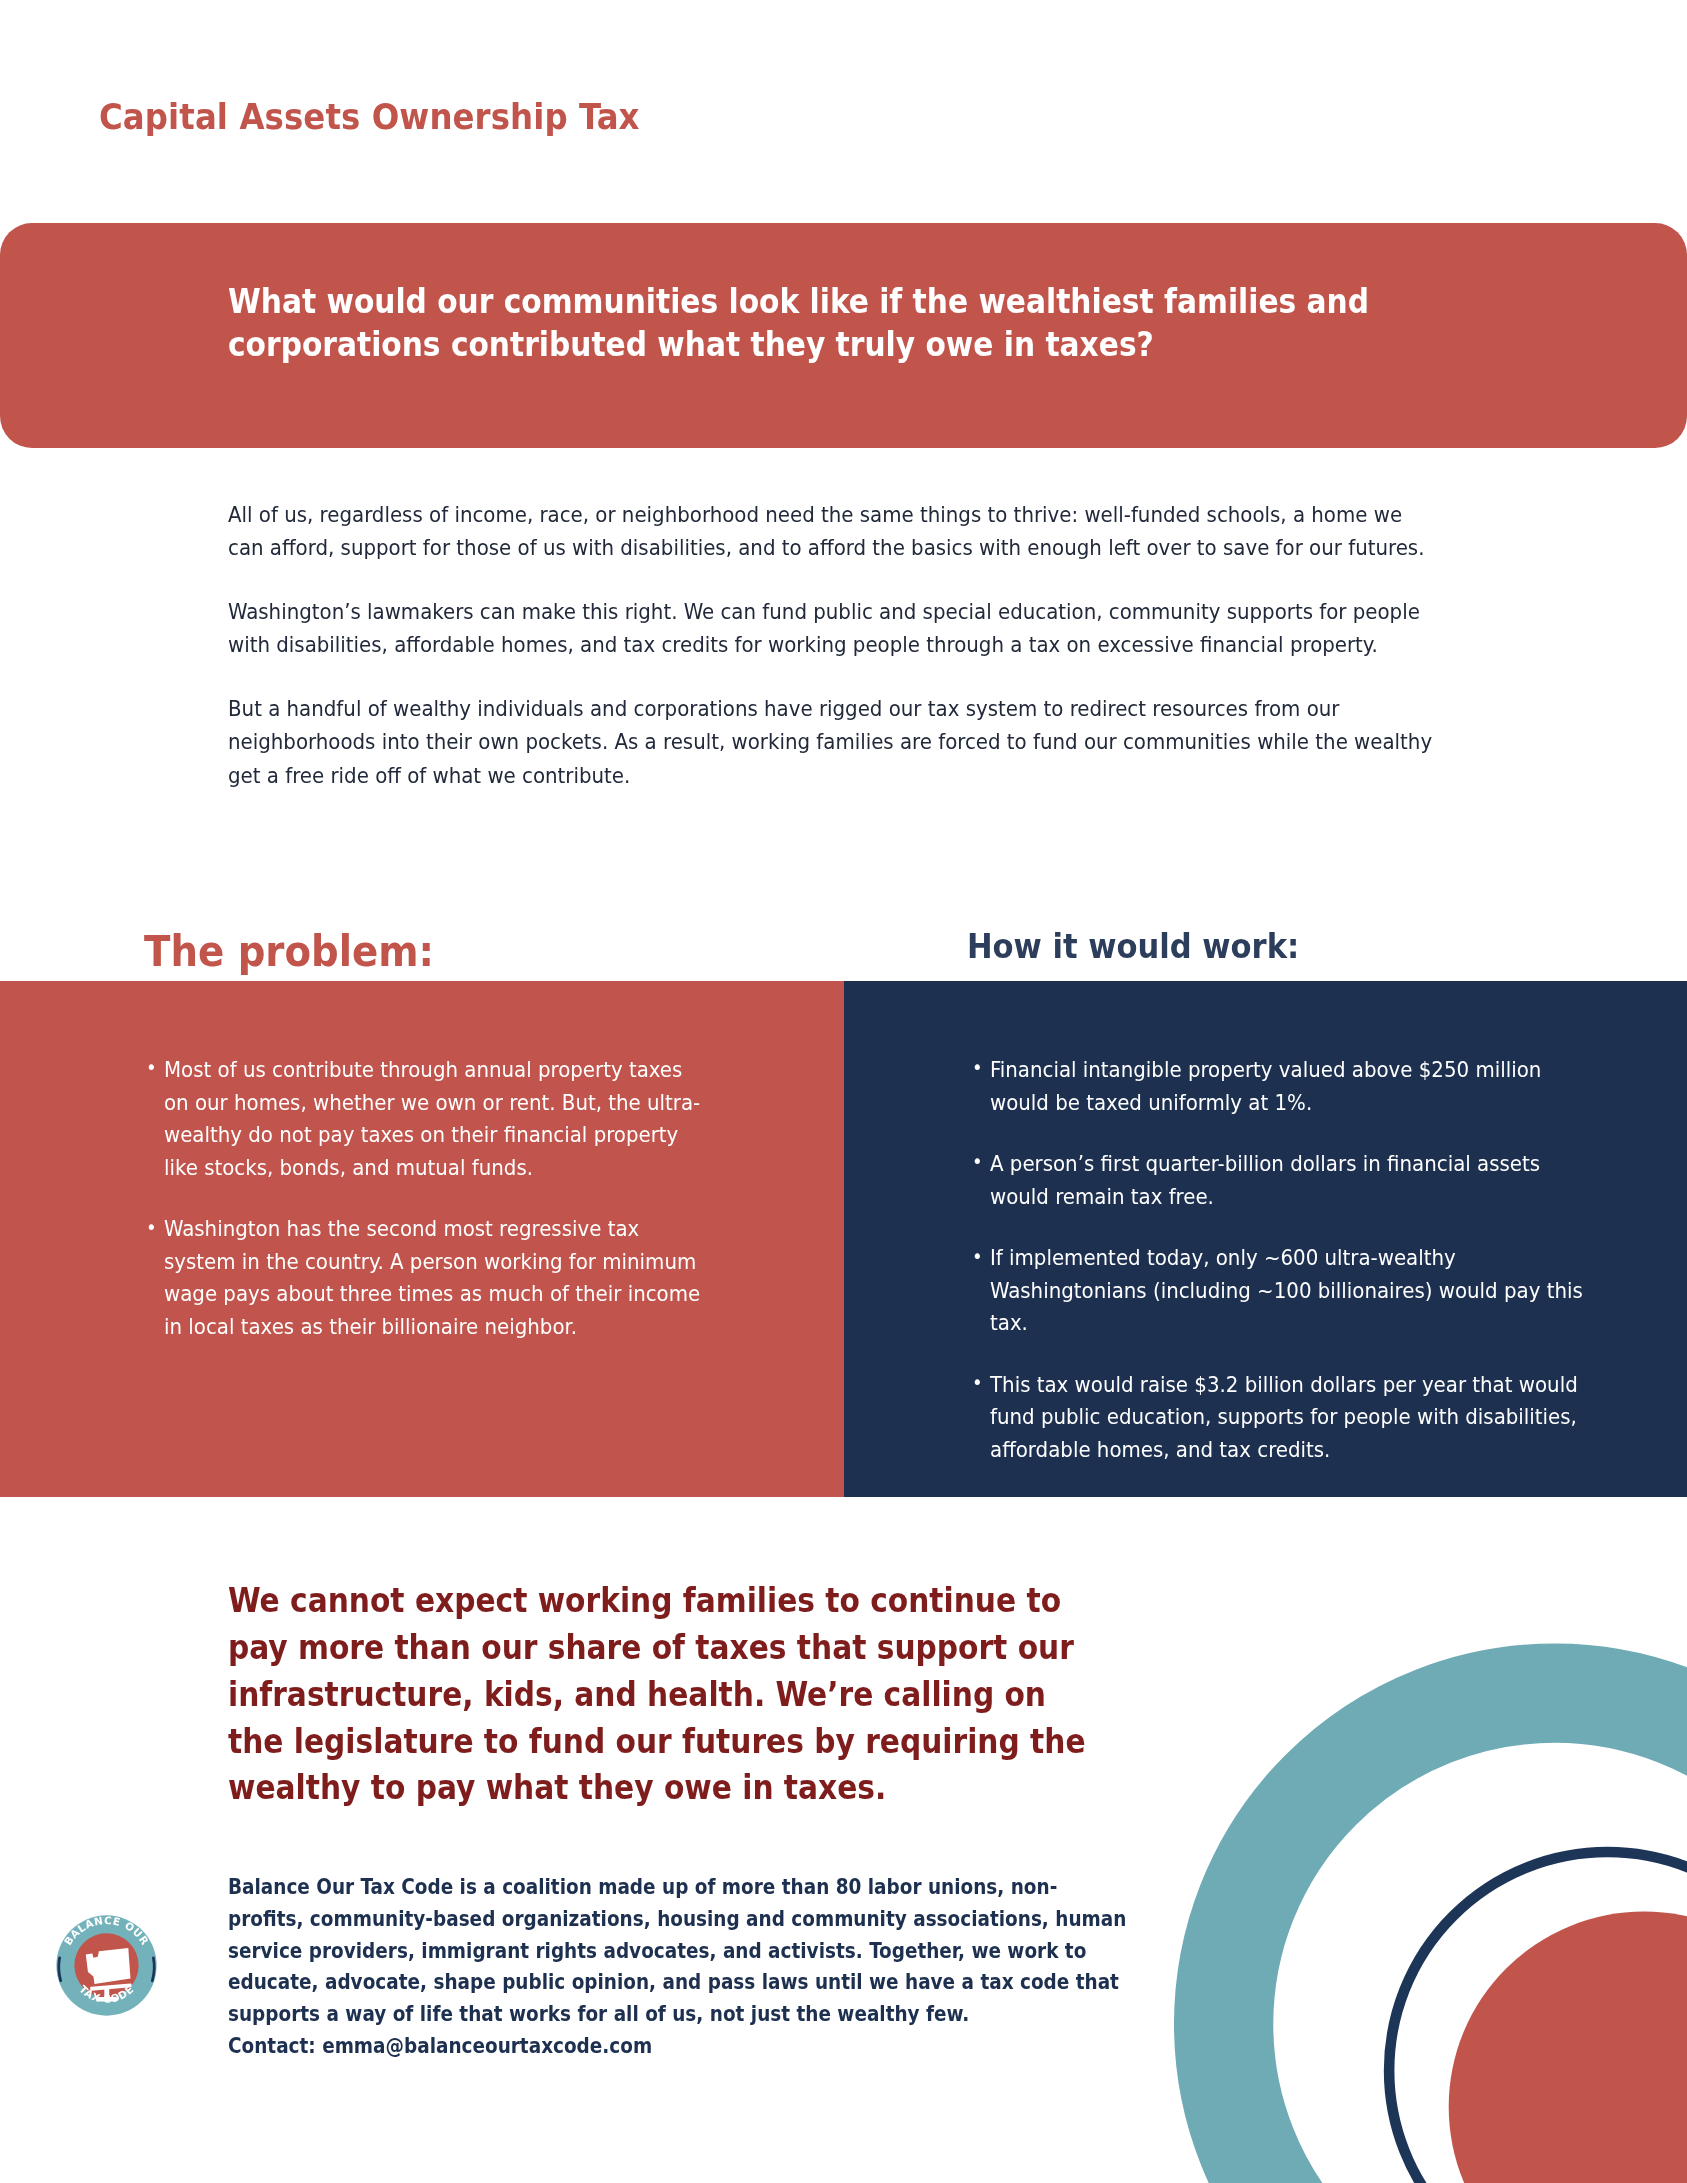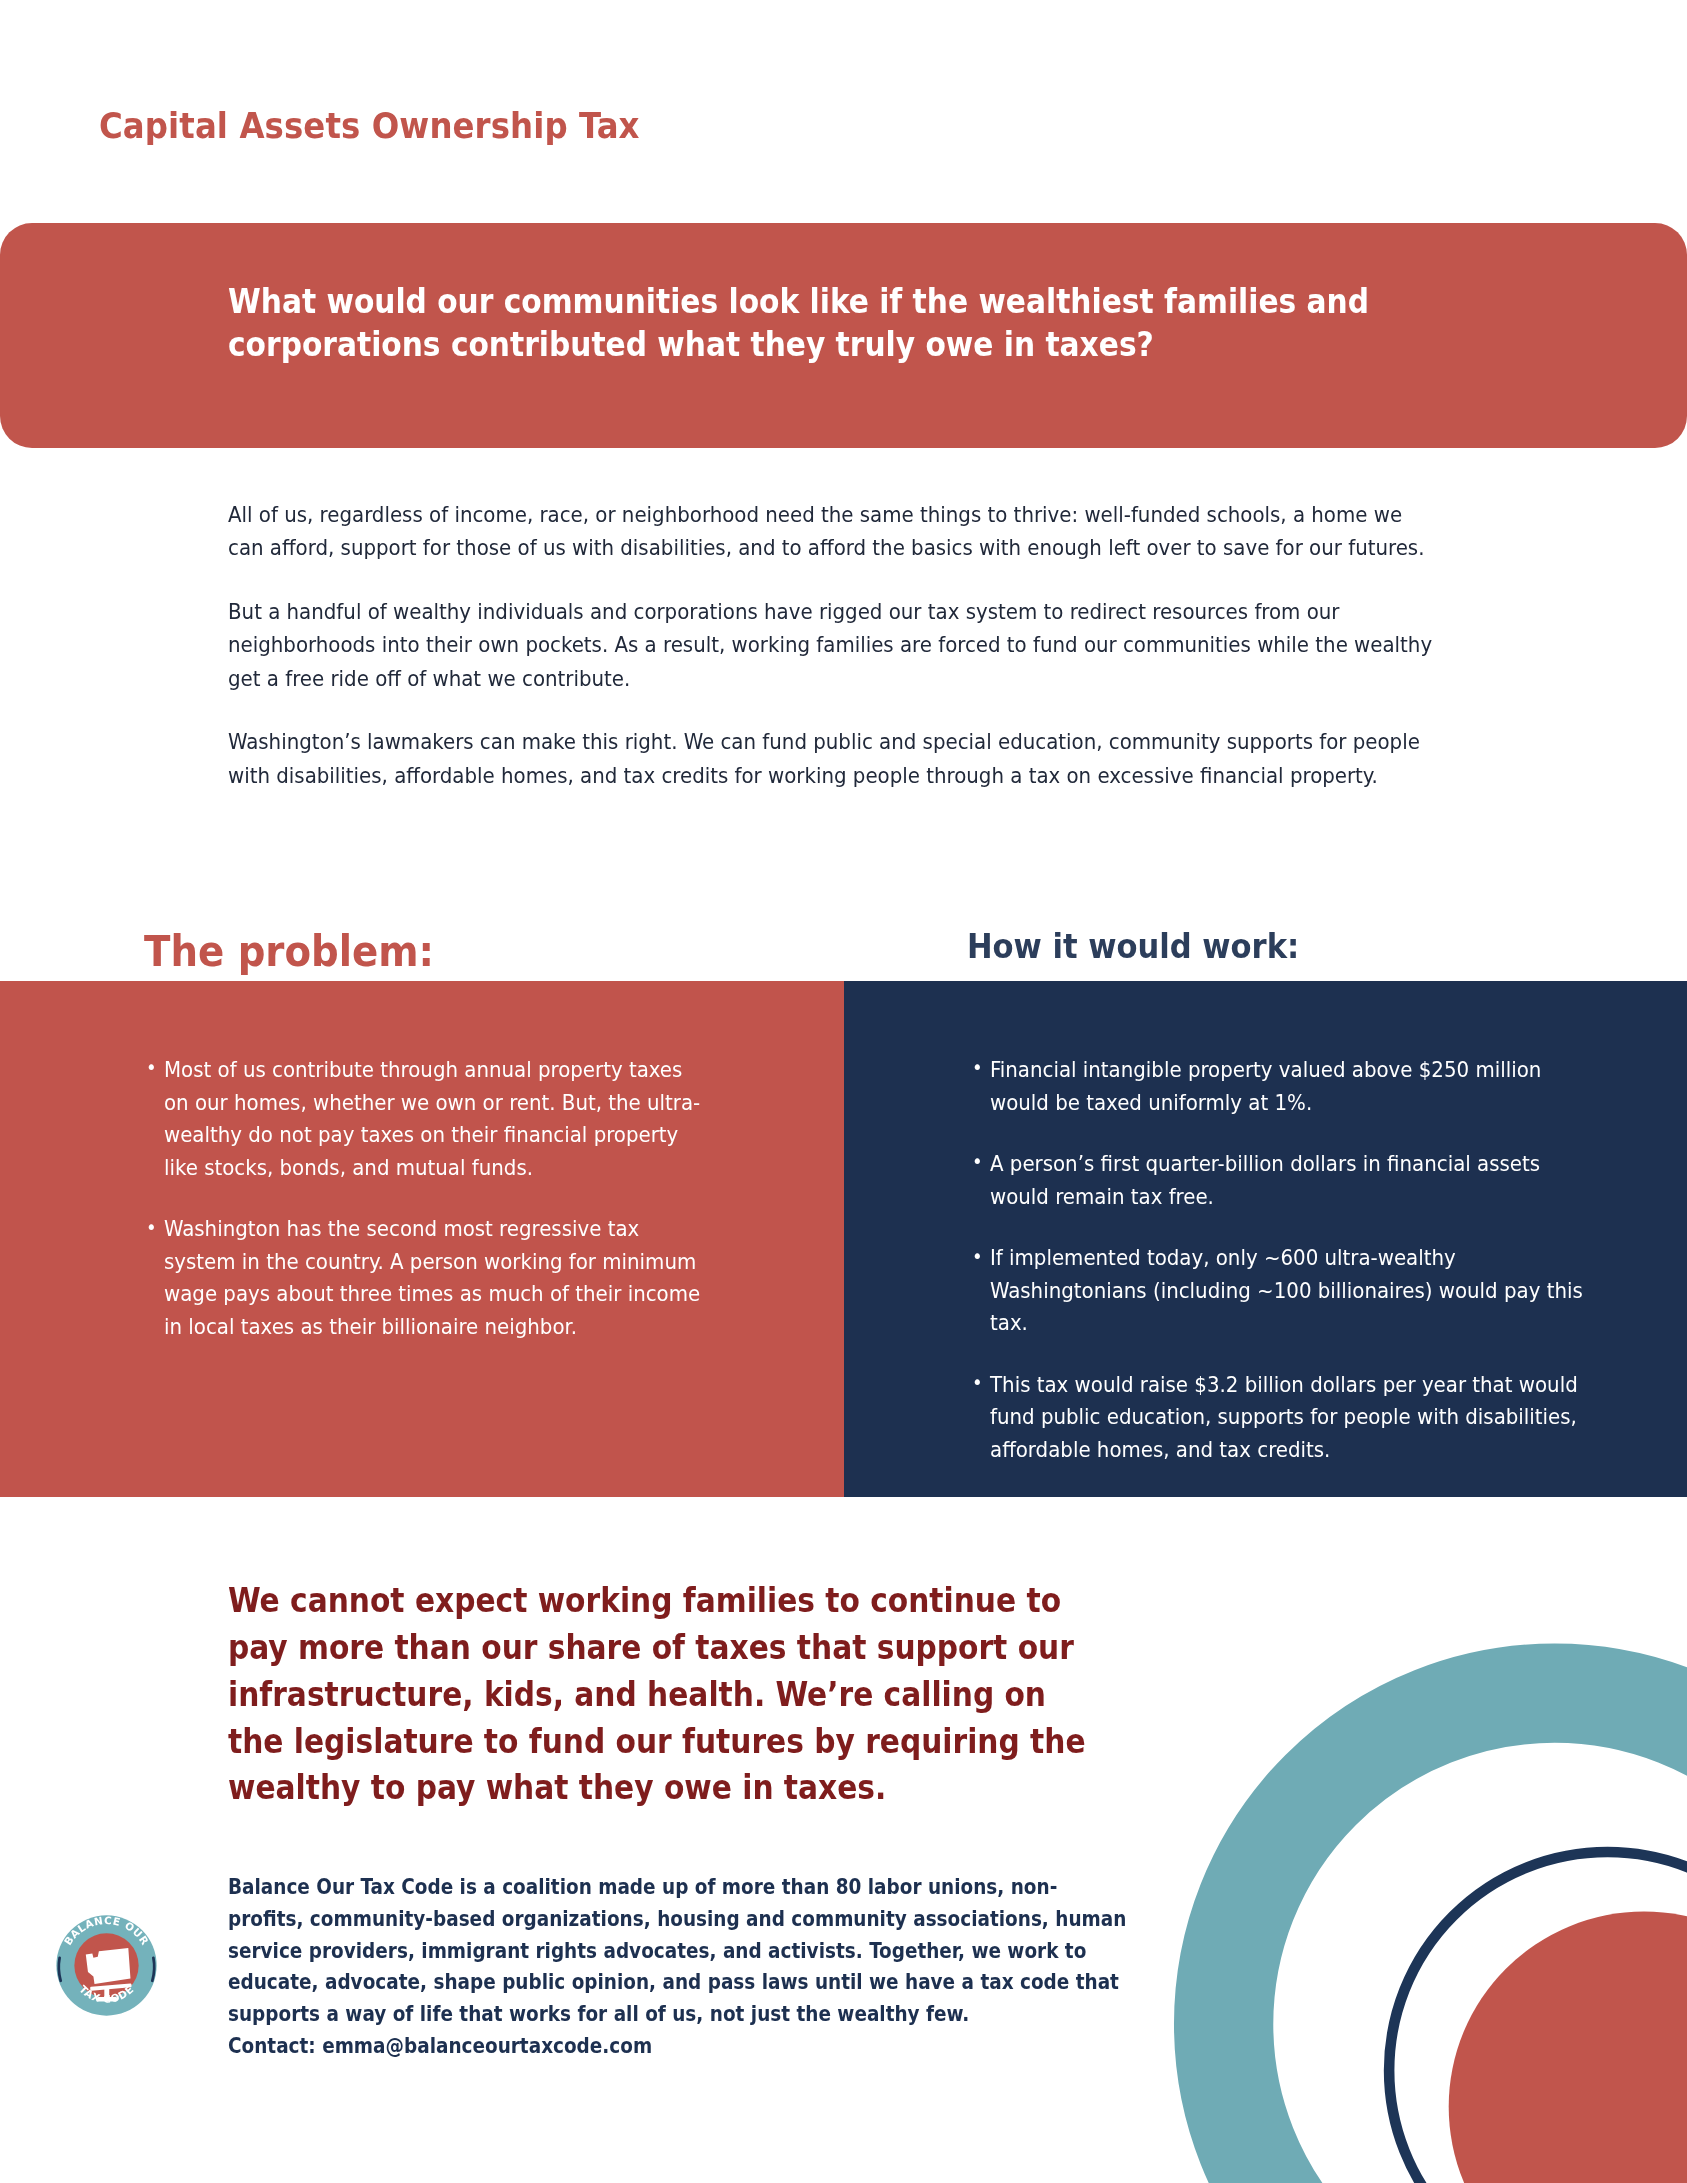--- a/index.html
+++ b/index.html
@@ -25,21 +25,21 @@
   }
 
   
   .masthead {
     position: absolute;
     left: 99px;
     top: 86px;
     width: 1191px;
     height: 60px;
     display: flex;
-    align-items: flex-end;
+    align-items: center;
   }
   .masthead-title {
     font-family: "DejaVu Sans Condensed", "Liberation Sans Narrow", "Liberation Sans", sans-serif;
     font-stretch: condensed;
     font-weight: 700;
     font-size: 36px;
     letter-spacing: 0.1px;
     color: #c1554c;
     white-space: nowrap;
   }
@@ -234,22 +234,22 @@
   </div>
 
   <div class="hero">
     <div class="hero-inner">
       <h1 class="hero-heading">What would our communities look like if the wealthiest families and corporations contributed what they truly owe in taxes?</h1>
     </div>
   </div>
 
   <div class="intro">
     <p>All of us, regardless of income, race, or neighborhood need the same things to thrive: well-funded schools, a home we can afford, support for those of us with disabilities, and to afford the basics with enough left over to save for our futures.</p>
+    <p>Washington’s lawmakers can make this right. We can fund public and special education, community supports for people with disabilities, affordable homes, and tax credits for working people through a tax on excessive financial property.</p>
     <p>But a handful of wealthy individuals and corporations have rigged our tax system to redirect resources from our neighborhoods into their own pockets. As a result, working families are forced to fund our communities while the wealthy get a free ride off of what we contribute.</p>
-    <p>Washington’s lawmakers can make this right. We can fund public and special education, community supports for people with disabilities, affordable homes, and tax credits for working people through a tax on excessive financial property.</p>
   </div>
 
   <div class="cols-head-left">The problem:</div>
   <div class="cols-head-right">How it would work:</div>
 
   <div class="col-red">
     <div class="col-inner-red">
       <ul class="bullets">
         <li>Most of us contribute through annual property taxes on our homes, whether we own or rent. But, the ultra-wealthy do not pay taxes on their financial property like stocks, bonds, and mutual funds.</li>
         <li>Washington has the second most regressive tax system in the country. A person working for minimum wage pays about three times as much of their income in local taxes as their billionaire neighbor.</li>

